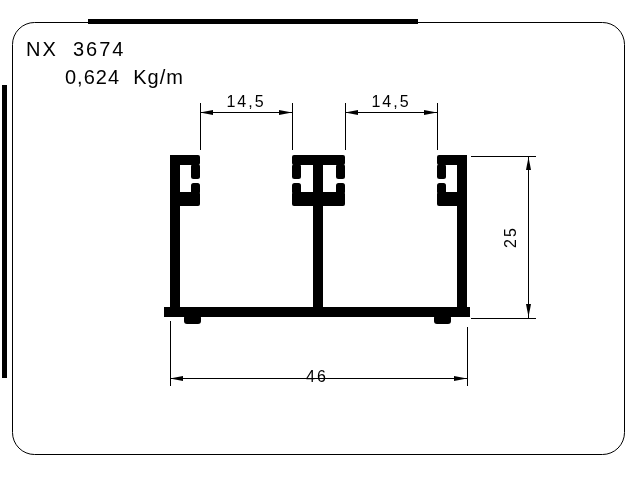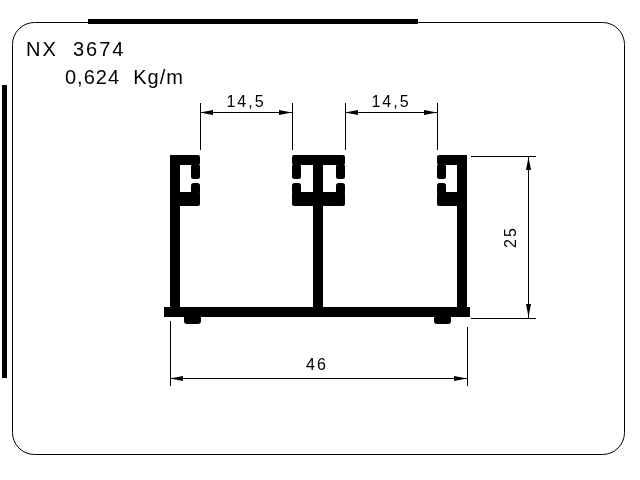--- a/index.html
+++ b/index.html
@@ -8,21 +8,21 @@
     font-family:"Liberation Sans","DejaVu Sans",sans-serif;color:#000;
     overflow:hidden;
   }
   .canvas svg{position:absolute;left:0;top:0;}
   .txt{position:absolute;white-space:pre;color:#000;}
   .title-code{left:26px;top:38px;font-size:20px;letter-spacing:2px;}
   .title-weight{left:25px;top:66px;font-size:20px;letter-spacing:1px;margin-left:40px;}
   .dim-label{font-size:16px;letter-spacing:2px;text-align:center;}
   .dim-top-left{left:212px;top:93px;width:68px;}
   .dim-top-right{left:357px;top:93px;width:68px;}
-  .dim-width{left:287px;top:356px;width:60px;}
+  .dim-width{left:287px;top:368px;width:60px;}
   .dim-height{left:481px;top:228px;width:60px;height:18px;transform:rotate(-90deg);}
 </style>
 </head>
 <body>
 
 <div class="canvas">
 
   <svg width="640" height="480" viewBox="0 0 640 480">
 
     <rect x="12.5" y="22.5" width="612" height="432" rx="22" fill="none" stroke="#000" stroke-width="1"></rect>

